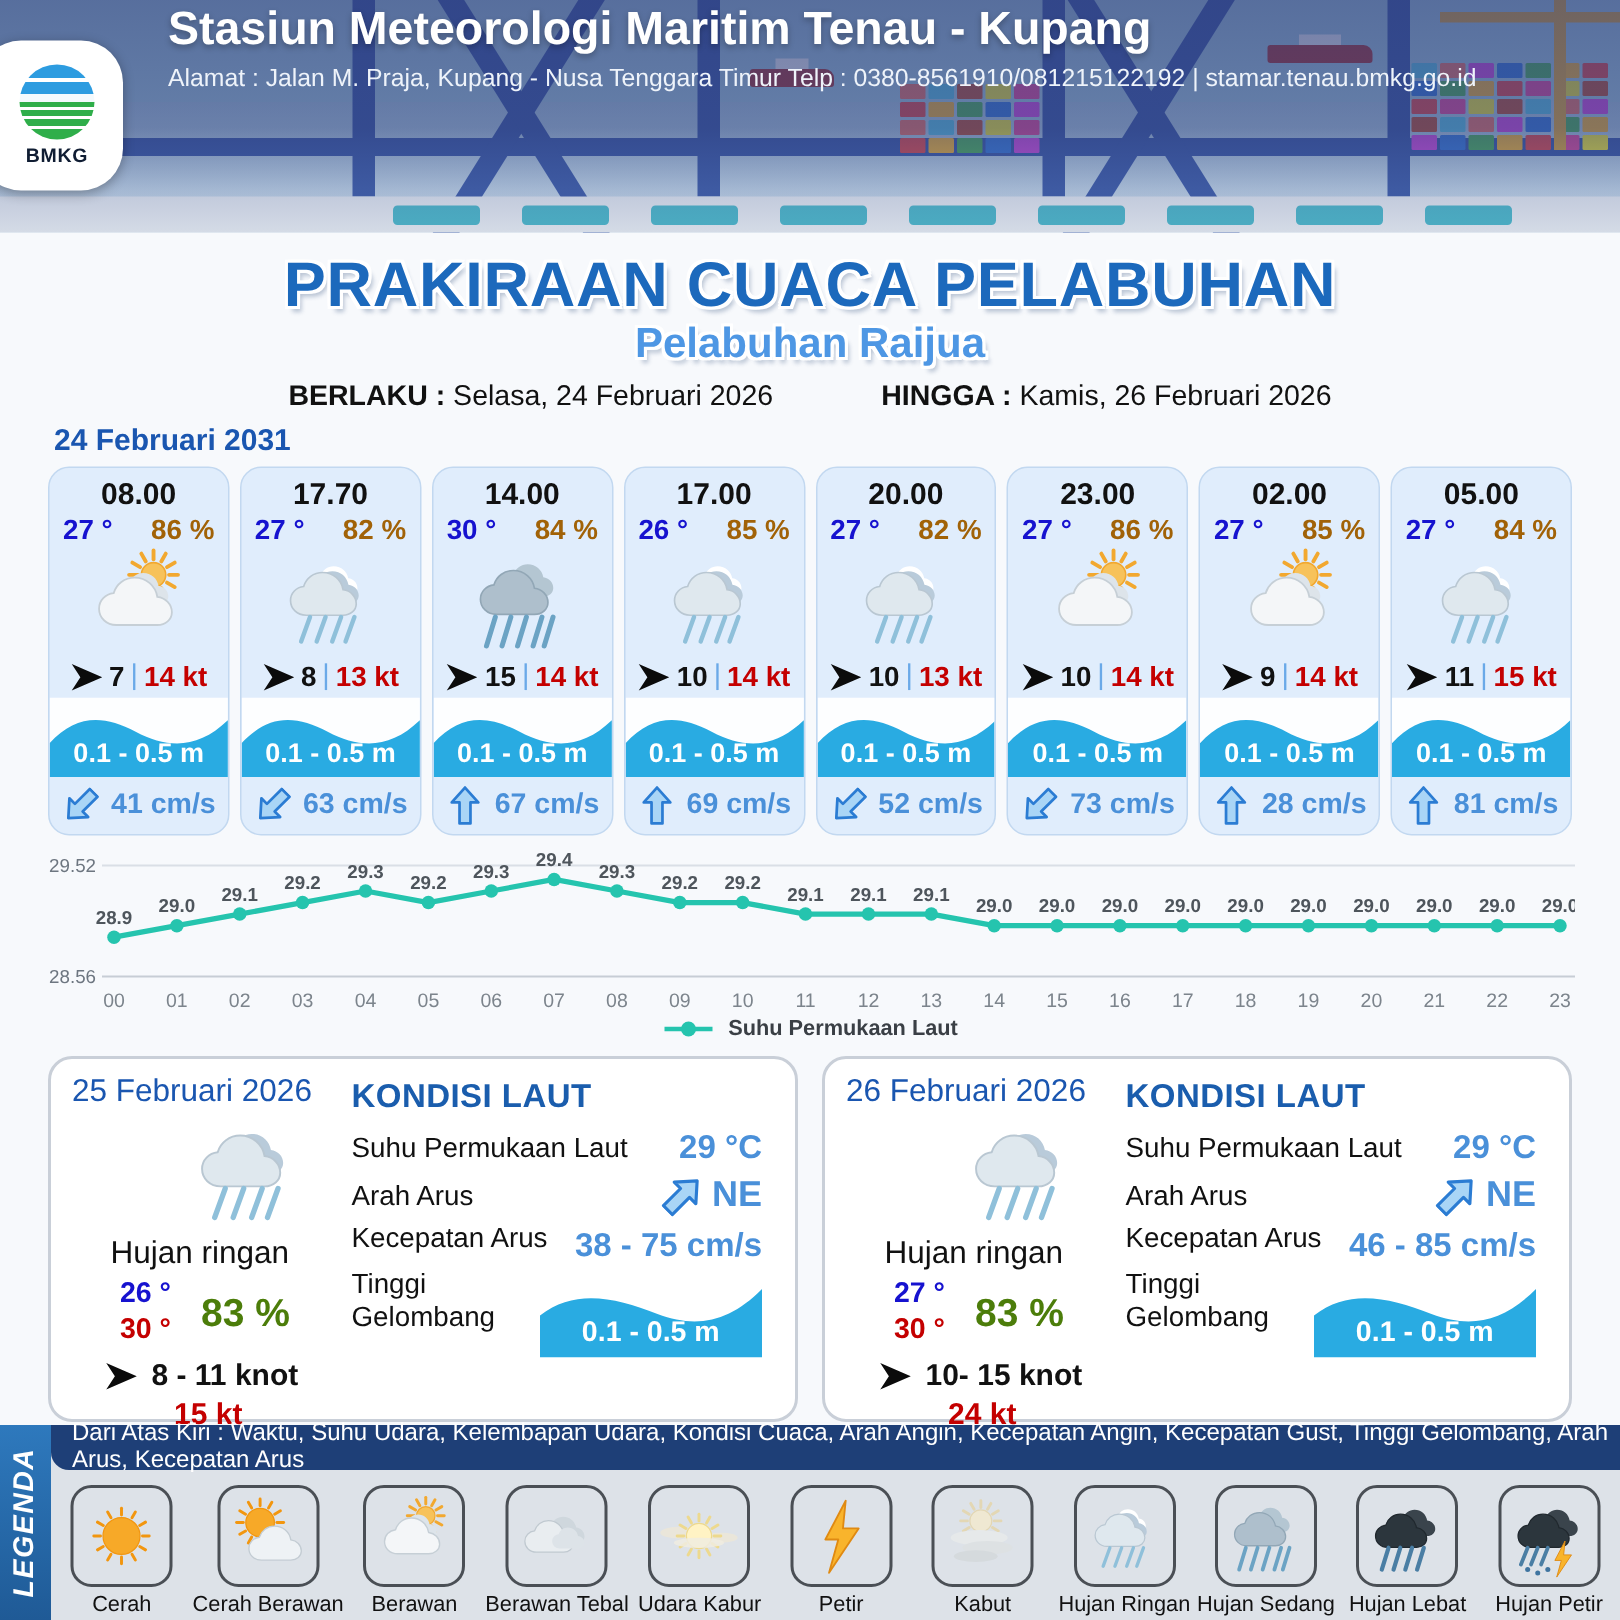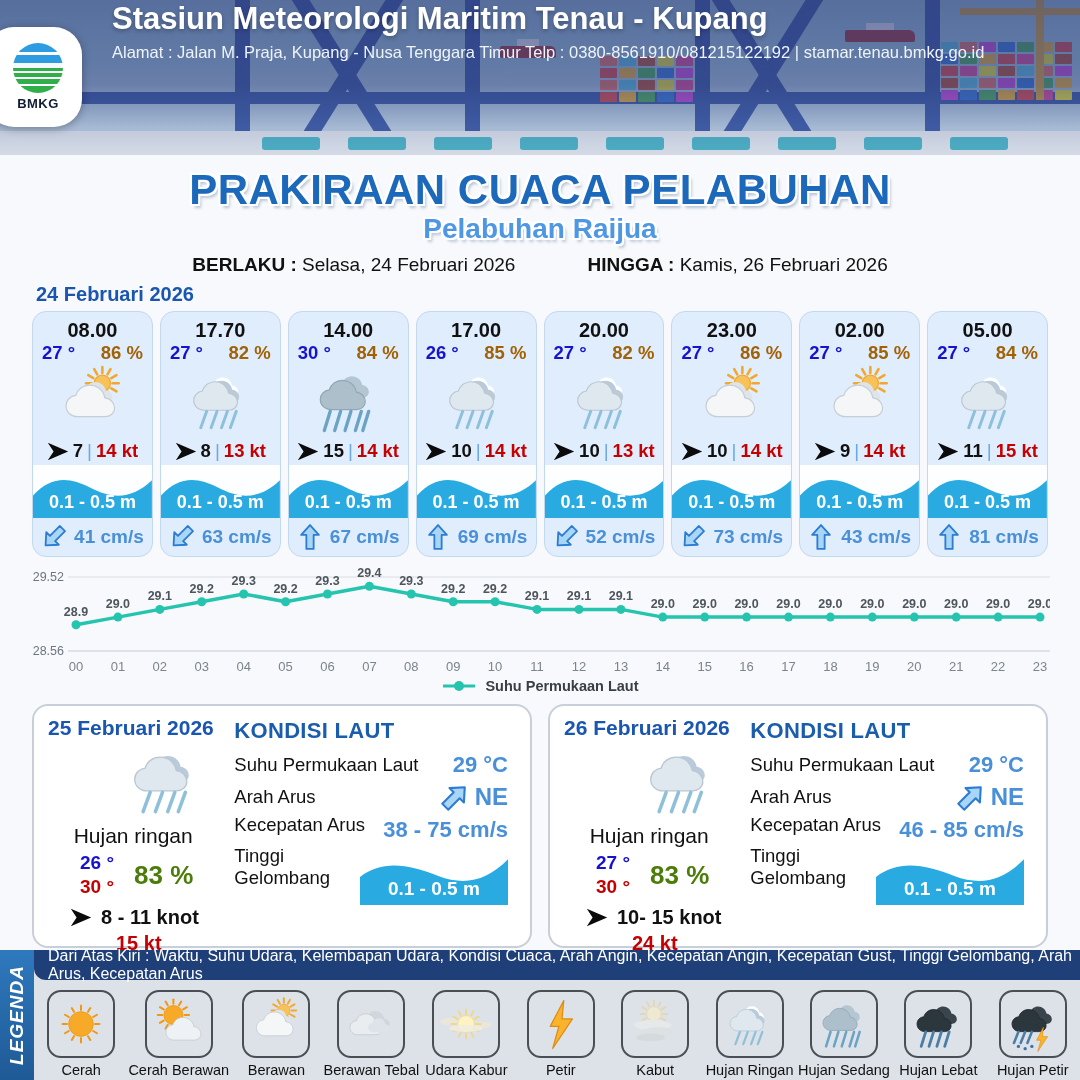--- a/index.html
+++ b/index.html
@@ -69,21 +69,21 @@
   
   .chart-wrap{margin:6px 30px 0}
   .chart-wrap svg{display:block}
   .chart-legend{display:flex;justify-content:center;align-items:center;gap:8px;margin-top:1px;
      font-size:14.5px;font-weight:bold;color:#3a3f45;height:20px}
   
   .daily{display:flex;gap:16px;margin:8px 32px 0;height:244px}
   .dcard{flex:1;background:#fff;border:2px solid #c9cfd8;border-radius:16px;display:flex;
      padding:10px 14px;box-sizing:border-box}
   .d-left{width:43%;display:flex;flex-direction:column}
-  .d-date{color:#1a56b0;font-weight:bold;font-size:21px}
+  .d-date{color:#1a56b0;font-weight:normal;font-size:21px}
   .d-icon{width:104px;height:88px;margin:-4px 0 0 66px}
   .d-icon svg{width:104px;height:88px}
   .d-cond{font-size:21px;text-align:center;margin-top:0}
   .d-temps{display:flex;align-items:center;gap:20px;margin:3px 0 0 32px}
   .d-minmax{display:flex;flex-direction:column;font-weight:bold;font-size:19px;line-height:24px}
   .d-min{color:#1612cf}.d-max{color:#c40000}
   .d-hum{color:#4c7d0a;font-weight:bold;font-size:26px}
   .d-wind{display:flex;align-items:center;gap:9px;margin:7px 0 0 22px;font-weight:bold;font-size:20px}
   .d-gust{color:#c40000;font-weight:bold;font-size:20px;margin:3px 0 0 68px}
   .d-right{flex:1;padding-left:8px;display:flex;flex-direction:column}
@@ -215,21 +215,21 @@
 <div class="validity">
   <div>
     <span class="v-label">BERLAKU :</span>
     <span class="v-val">Selasa, 24 Februari 2026</span>
   </div>
   <div>
     <span class="v-label">HINGGA :</span>
     <span class="v-val">Kamis, 26 Februari 2026</span>
   </div>
 </div>
-<div class="section-date">24 Februari 2026</div>
+<div class="section-date">24 Februari 2031</div>
 
 <div class="cards" id="cards-row">
   <div class="hcard">
     <div class="h-time">08.00</div>
     <div class="h-th">
       <span class="h-temp">27 °</span>
       <span class="h-hum">86 %</span>
     </div>
     <div class="h-icon">
         <svg viewBox="0 0 100 100">
@@ -588,21 +588,21 @@
           <path d="M0,32 C18,12 36,12 58,24 C80,36 100,36 120,16 L120,56 L0,56 Z" fill="#29abe2"></path>
         </svg>
       <span class="wave-txt">0.1 - 0.5 m</span>
     </div>
     <div class="h-cur">
       <span class="carrow rot-up">
           <svg viewBox="0 0 100 100">
             <polygon points="50,4 84,42 64,42 64,96 36,96 36,42 16,42" fill="#a9d5f6" stroke="#2b7cd3" stroke-width="7" stroke-linejoin="round"></polygon>
           </svg>
         </span>
-      <span class="cval">43 cm/s</span>
+      <span class="cval">28 cm/s</span>
     </div>
   </div>
   <div class="hcard">
     <div class="h-time">05.00</div>
     <div class="h-th">
       <span class="h-temp">27 °</span>
       <span class="h-hum">84 %</span>
     </div>
     <div class="h-icon">
         <svg viewBox="0 0 100 100">

